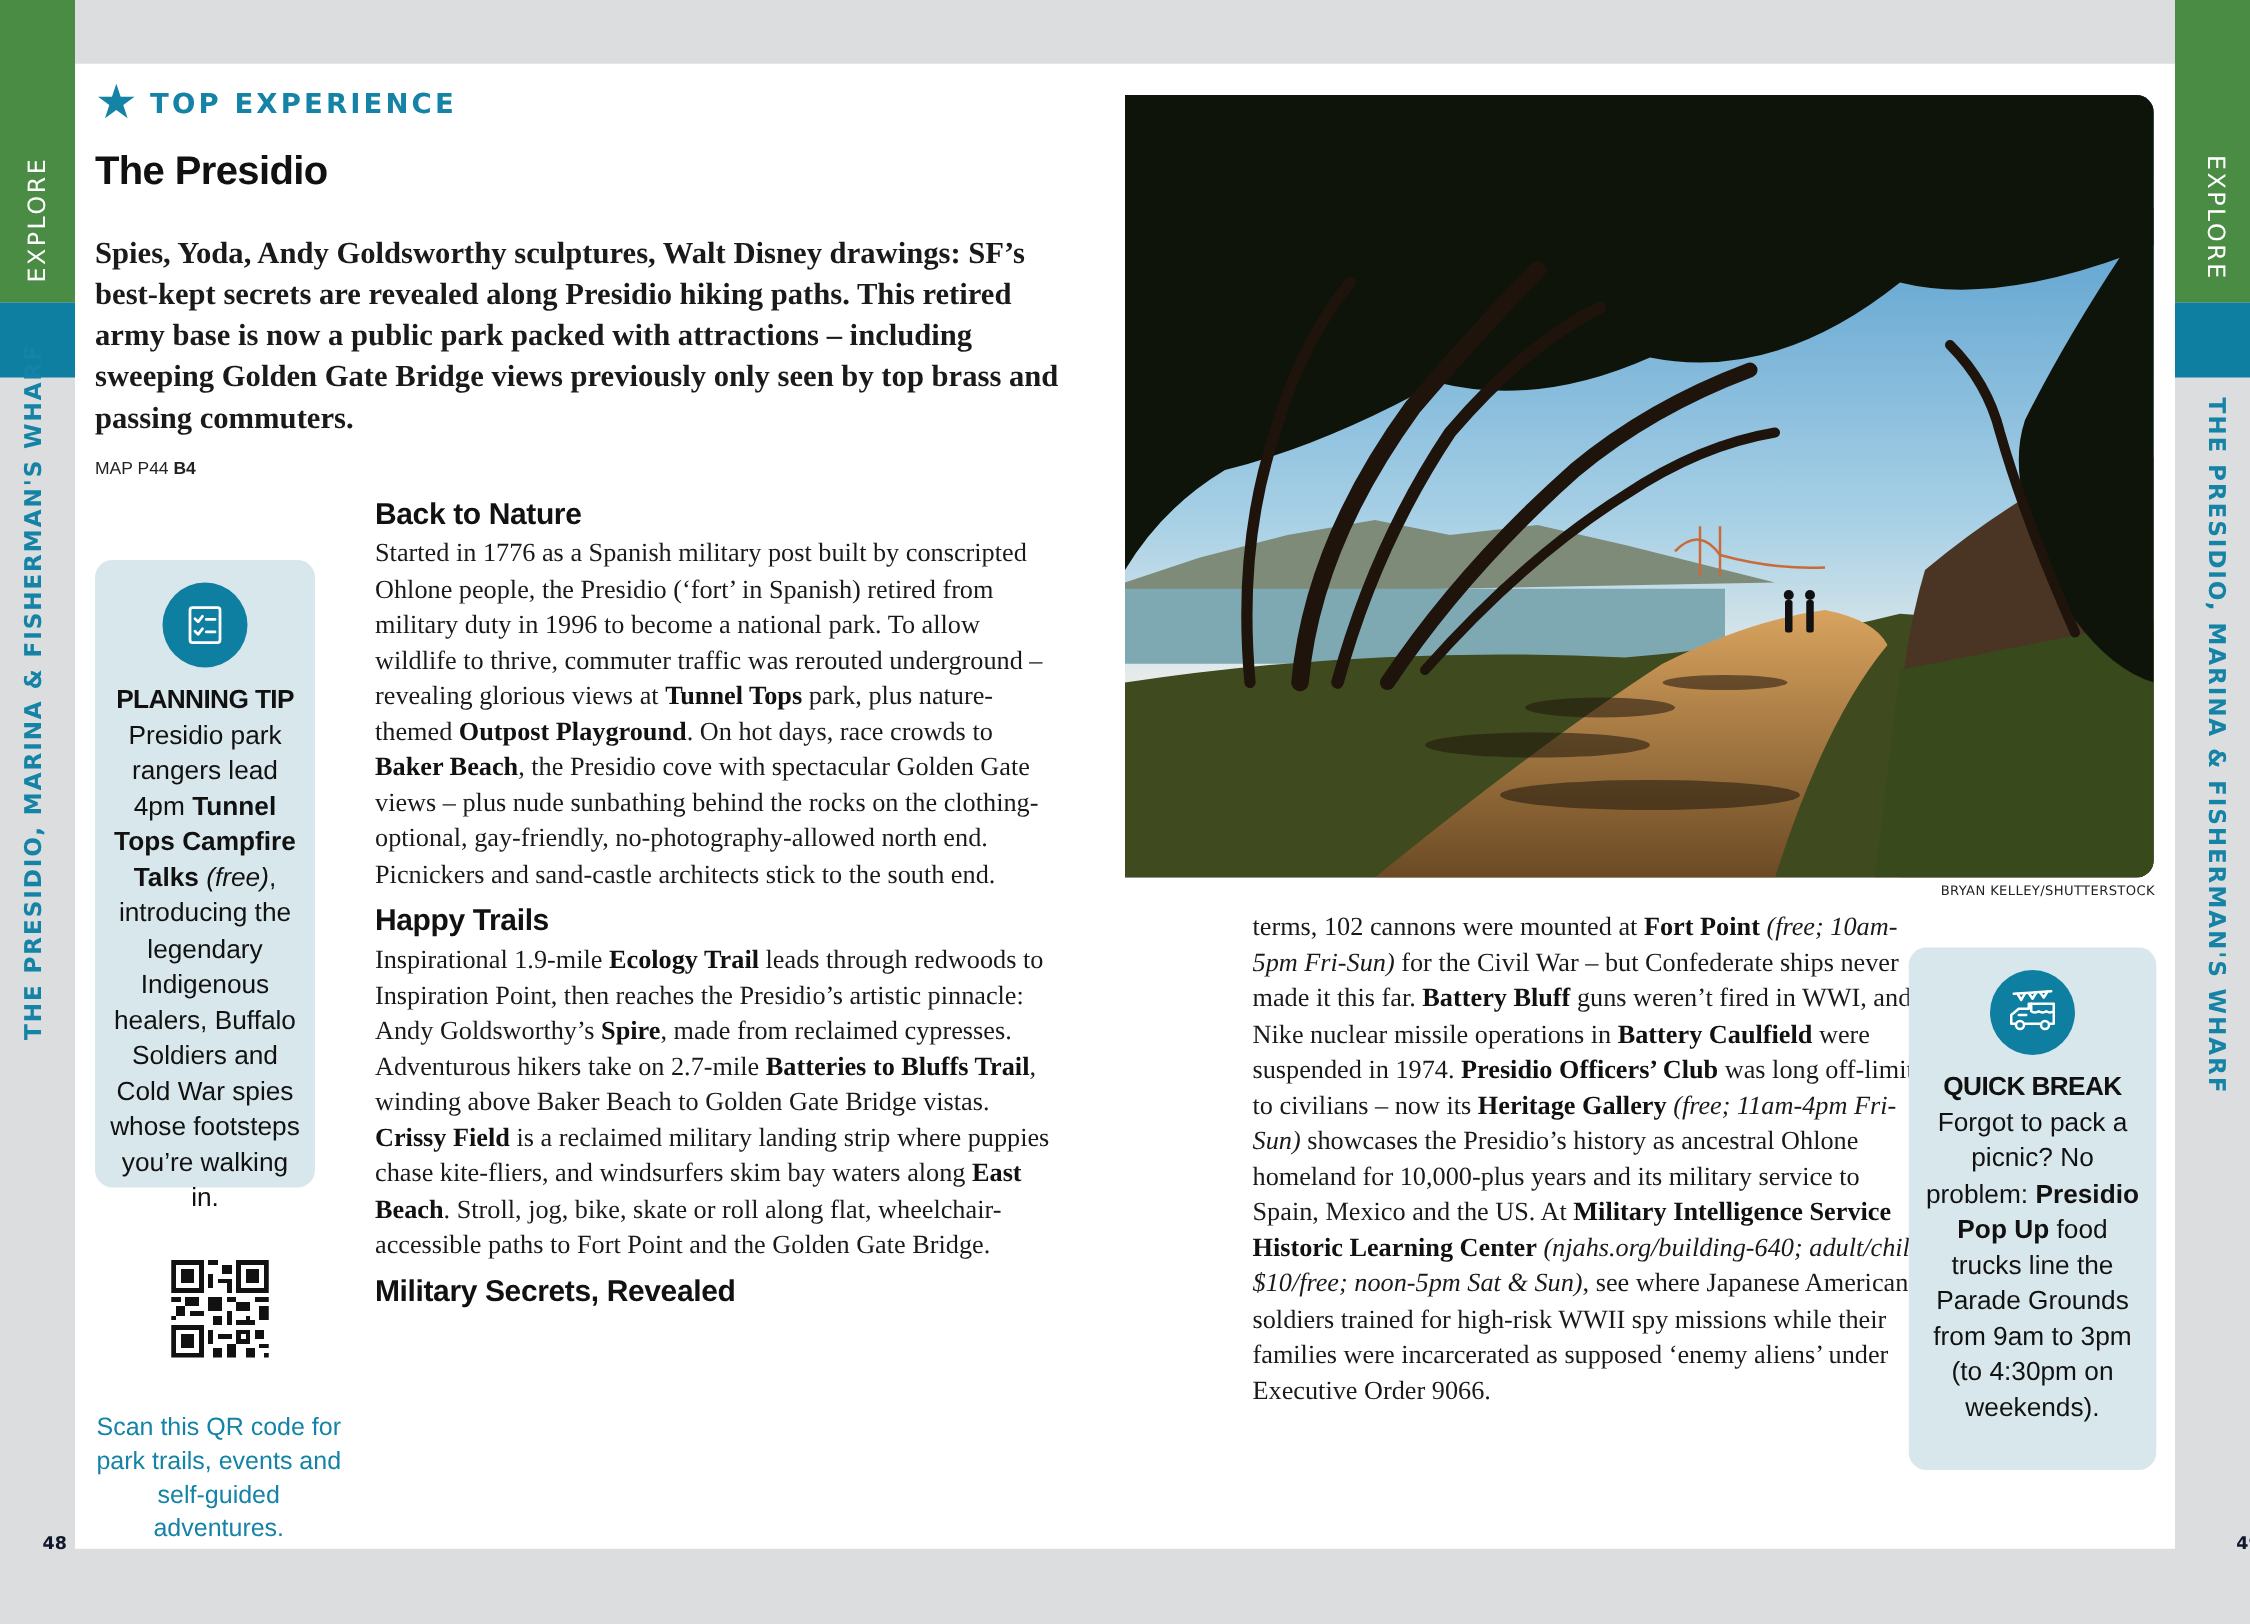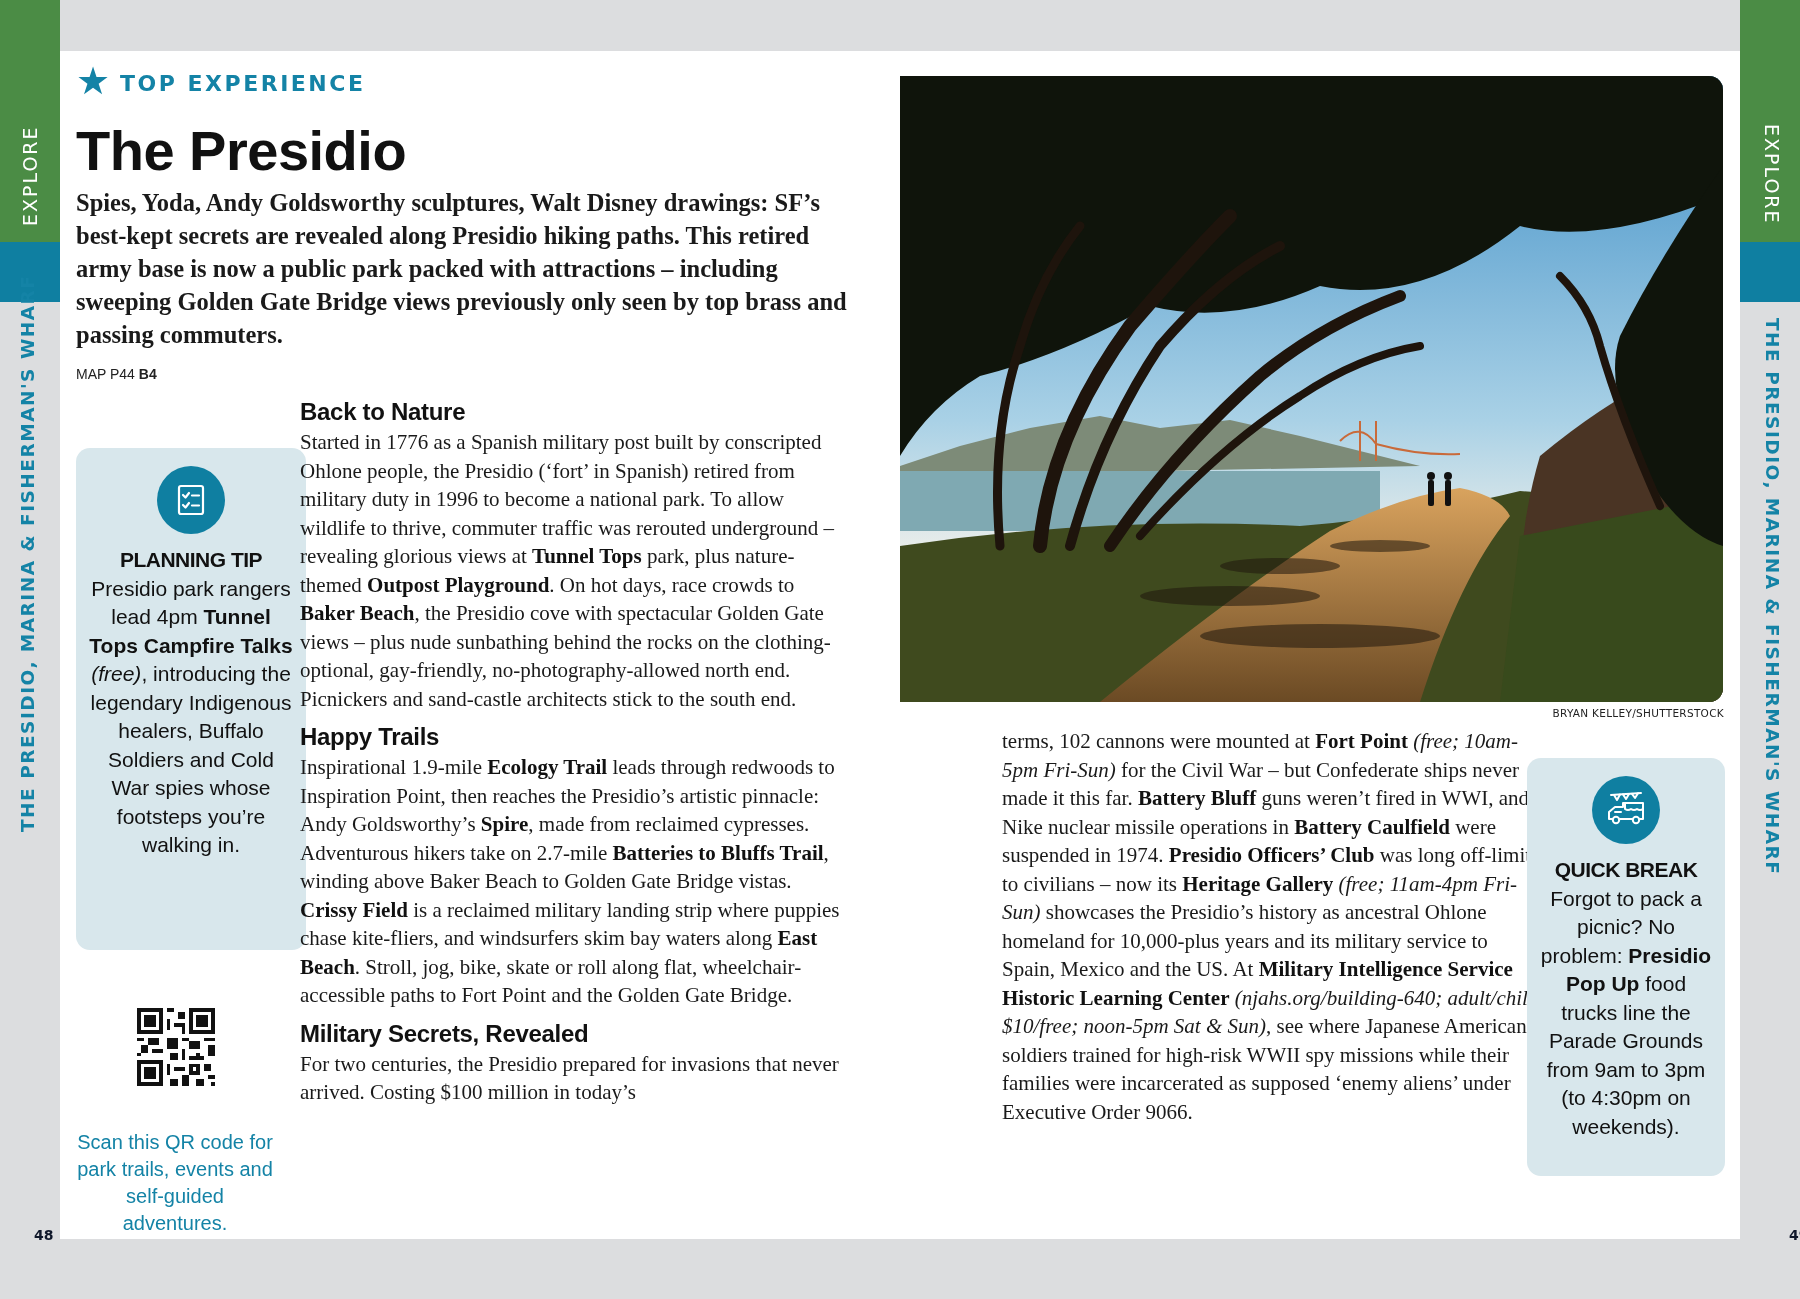--- a/index.html
+++ b/index.html
@@ -29,29 +29,29 @@
   .page.right { left: 892px; width: 848px; }
 
   .pagenum { position: absolute; font-family: "DejaVu Sans", sans-serif; font-weight: bold; font-size: 14px; color: #0f172a; }
   .pagenum.left { left: 34px; top: 1227px; }
   .pagenum.right { left: 1745px; top: 1227px; margin-left: 44px; }
 
   .topexp { position: absolute; left: 76px; top: 66px; display: flex; align-items: center; gap: 10px; color: #1483a6; }
   .topexp .star { font-size: 38px; line-height: 1; color: #1483a6; font-family: "DejaVu Sans", sans-serif; margin-top: -4px; }
   .topexp .label { font-family: "DejaVu Sans", sans-serif; font-weight: bold; font-size: 22px; letter-spacing: 2.5px; }
 
-  .title { position: absolute; left: 76px; top: 118px; font-family: "Liberation Sans", sans-serif; font-weight: bold; font-size: 56px; color: #111; letter-spacing: -0.5px; }
+  .title { position: absolute; left: 76px; top: 118px; font-family: "Liberation Sans", sans-serif; font-weight: bold; font-size: 32px; color: #111; letter-spacing: -0.5px; }
 
   .intro { position: absolute; left: 76px; top: 186px; width: 780px; font-size: 24.5px; line-height: 33px; color: #1a1a1a; }
   .intro p { margin: 0; font-weight: bold; }
 
   .mapref { position: absolute; left: 76px; top: 366px; font-family: "Liberation Sans", sans-serif; font-size: 14px; color: #222; }
   .mapref b { font-weight: bold; }
 
-  .tipbox { position: absolute; left: 76px; top: 448px; width: 230px; height: 502px; background: #d8e7ec; border-radius: 14px; text-align: center; }
+  .tipbox { position: absolute; left: 76px; top: 448px; width: 176px; height: 502px; background: #d8e7ec; border-radius: 14px; text-align: center; }
   .iconcircle { width: 68px; height: 68px; border-radius: 50%; background: #0f7fa1; margin: 18px auto 12px; display: flex; align-items: center; justify-content: center; }
   .tipbox .tiptitle, .qbbox .tiptitle { font-family: "Liberation Sans", sans-serif; font-weight: bold; font-size: 21px; letter-spacing: -0.5px; color: #111; line-height: 28.5px; }
   .tipbox .tipbody, .qbbox .tipbody { font-family: "Liberation Sans", sans-serif; font-size: 21px; line-height: 28.5px; color: #111; padding: 0 12px; }
   .tipbody b { font-weight: bold; }
   .tipbody i { font-style: italic; }
 
   .qr { position: absolute; left: 137px; top: 1008px; width: 78px; height: 78px; }
   .qrcaption { position: absolute; left: 76px; top: 1129px; width: 198px; text-align: center; font-family: "Liberation Sans", sans-serif; font-size: 20px; line-height: 27px; color: #1483a6; }
 
   .col { position: absolute; font-size: 21px; line-height: 28.5px; color: #1a1a1a; }
@@ -170,21 +170,20 @@
   <section>
     <h3>Back to Nature</h3>
     <p><span>Started in 1776 as a Spanish military post built by conscripted Ohlone people, the Presidio (‘fort’ in Spanish) retired from military duty in 1996 to become a national park. To allow wildlife to thrive, commuter traffic was rerouted underground – revealing glorious views at </span><b>Tunnel Tops</b><span> park, plus nature-themed </span><b>Outpost Playground</b><span>. On hot days, race crowds to </span><b>Baker Beach</b><span>, the Presidio cove with spectacular Golden Gate views – plus nude sunbathing behind the rocks on the clothing-optional, gay-friendly, no-photography-allowed north end. Picnickers and sand-castle architects stick to the south end.</span></p>
   </section>
   <section>
     <h3>Happy Trails</h3>
     <p><span>Inspirational 1.9-mile </span><b>Ecology Trail</b><span> leads through redwoods to Inspiration Point, then reaches the Presidio’s artistic pinnacle: Andy Goldsworthy’s </span><b>Spire</b><span>, made from reclaimed cypresses. Adventurous hikers take on 2.7-mile </span><b>Batteries to Bluffs Trail</b><span>, winding above Baker Beach to Golden Gate Bridge vistas. </span><b>Crissy Field</b><span> is a reclaimed military landing strip where puppies chase kite-fliers, and windsurfers skim bay waters along </span><b>East Beach</b><span>. Stroll, jog, bike, skate or roll along flat, wheelchair-accessible paths to Fort Point and the Golden Gate Bridge.</span></p>
   </section>
   <section>
     <h3>Military Secrets, Revealed</h3>
-    <p><span>For two centuries, the Presidio prepared for invasions that never arrived. Costing $100 million in today’s</span></p>
   </section>
 </div>
 
 <div class="photo">
   <svg width="823" height="626" viewBox="0 0 823 626" preserveAspectRatio="none">
     <defs>
       <linearGradient id="sky" x1="0" y1="0" x2="0" y2="1">
         <stop offset="0" stop-color="#3f8fc7"></stop>
         <stop offset="0.55" stop-color="#a9d1e6"></stop>
         <stop offset="0.75" stop-color="#e7ecea"></stop>

